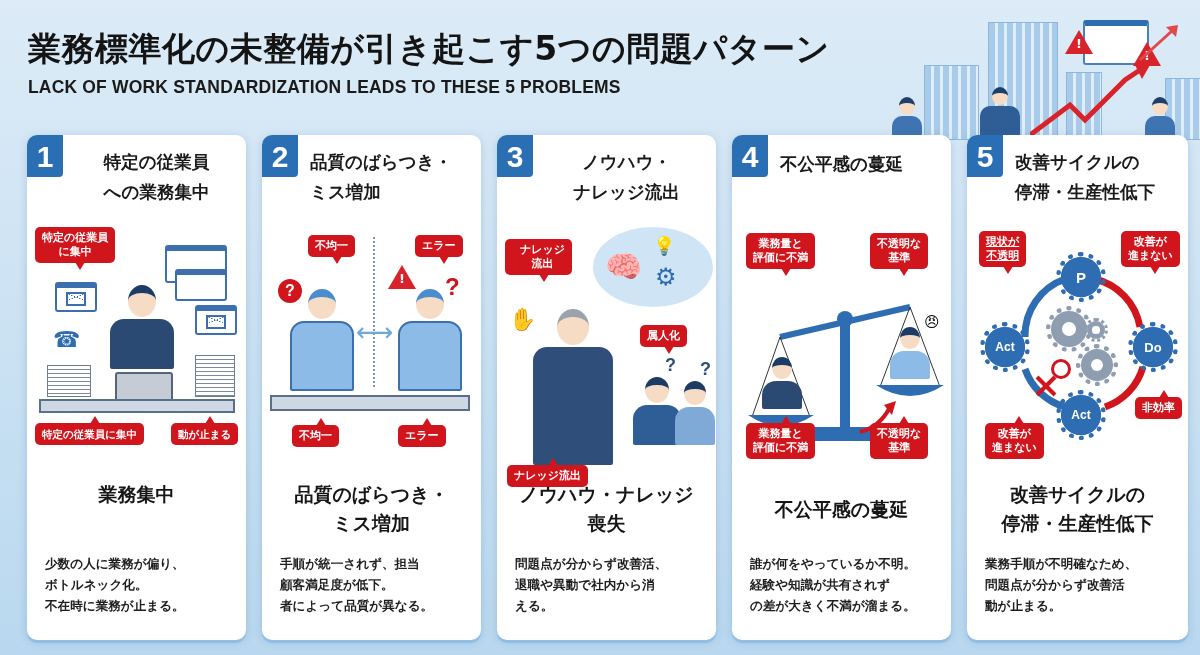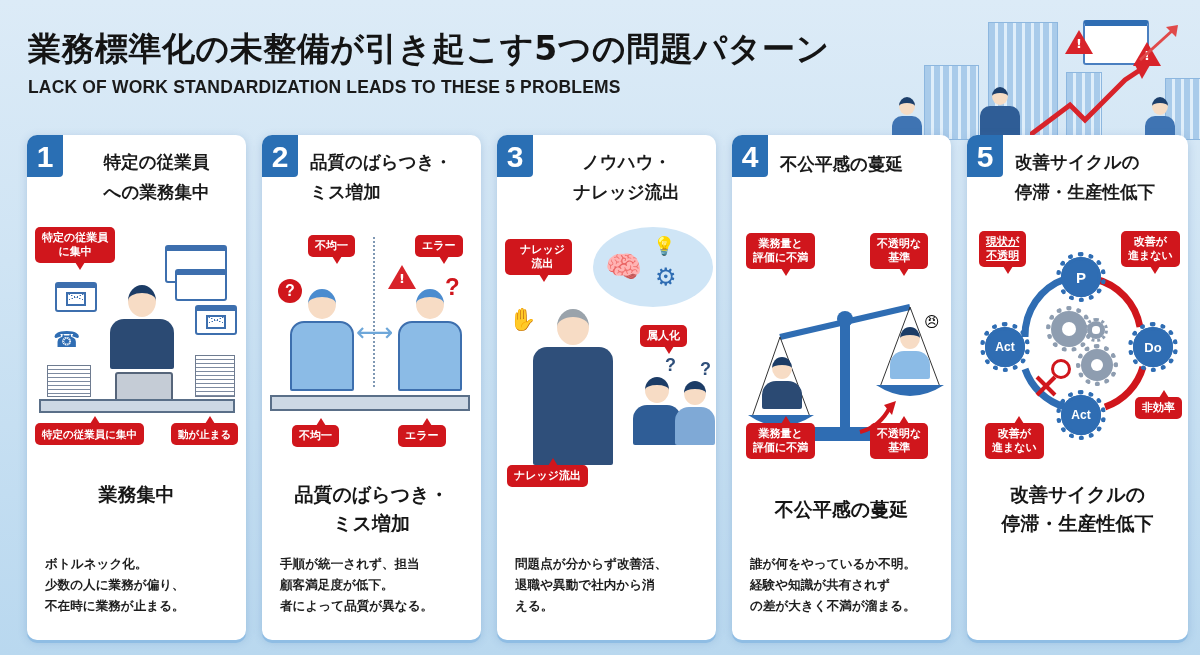--- a/index.html
+++ b/index.html
@@ -149,22 +149,22 @@
       <div class="paper-stack" style="left:160px;top:128px;width:40px;height:42px;"></div>
       <div class="laptop" style="left:80px;top:145px;width:58px;height:30px;"></div>
       <div class="desk" style="left:4px;top:172px;width:196px;height:14px;"></div>
       <div class="bubble tail-up" style="left:0;top:196px;font-size:10.5px;">特定の従業員に集中</div>
       <div class="bubble tail-up" style="left:136px;top:196px;font-size:10.5px;">動が止まる</div>
     </div>
     <div class="bottom-title">
       <div>業務集中</div>
     </div>
     <div class="desc">
+      <div>少数の人に業務が偏り、</div>
       <div>ボトルネック化。</div>
-      <div>少数の人に業務が偏り、</div>
       <div>不在時に業務が止まる。</div>
     </div>
   </div>
 
   <div class="card">
     <div class="num">2</div>
     <div class="card-title" style="text-align:left;left:48px;">
       <div>品質のばらつき・</div>
       <div>ミス増加</div>
     </div>
@@ -224,20 +224,24 @@
       <div class="qmark" style="left:195px;top:132px;font-size:18px;color:#2f4f7a;">?</div>
       <div class="fig" style="left:128px;top:150px;">
         <div class="h" style="width:24px;height:26px;"></div>
         <div class="b" style="width:48px;height:40px;background:#2f5d96;"></div>
       </div>
       <div class="fig" style="left:170px;top:154px;">
         <div class="h" style="width:22px;height:24px;"></div>
         <div class="b" style="width:40px;height:38px;background:#7fa9d6;"></div>
       </div>
       <div class="bubble tail-up" style="left:2px;top:206px;margin-top:32px;">ナレッジ流出</div>
+    </div>
+    <div class="bottom-title">
+      <div>ノウハウ・ナレッジ</div>
+      <div>喪失</div>
     </div>
     <div class="desc">
       <div>問題点が分からず改善活、</div>
       <div>退職や異動で社内から消</div>
       <div>える。</div>
     </div>
   </div>
 
   <div class="card">
     <div class="num">4</div>
@@ -333,15 +337,20 @@
         </div>
       <div style="position:absolute;left:76px;top:132px;width:20px;height:20px;border:3px solid #d0161c;border-radius:50%;"></div>
       <div class="bubble tail-up" style="left:160px;top:170px;">非効率</div>
       <div class="bubble tail-up" style="left:10px;top:196px;white-space:pre;">改善が
 進まない</div>
     </div>
     <div class="bottom-title">
       <div>改善サイクルの</div>
       <div>停滞・生産性低下</div>
     </div>
+    <div class="desc">
+      <div>業務手順が不明確なため、</div>
+      <div>問題点が分からず改善活</div>
+      <div>動が止まる。</div>
+    </div>
   </div>
 
 </div>
 
 </body></html>

